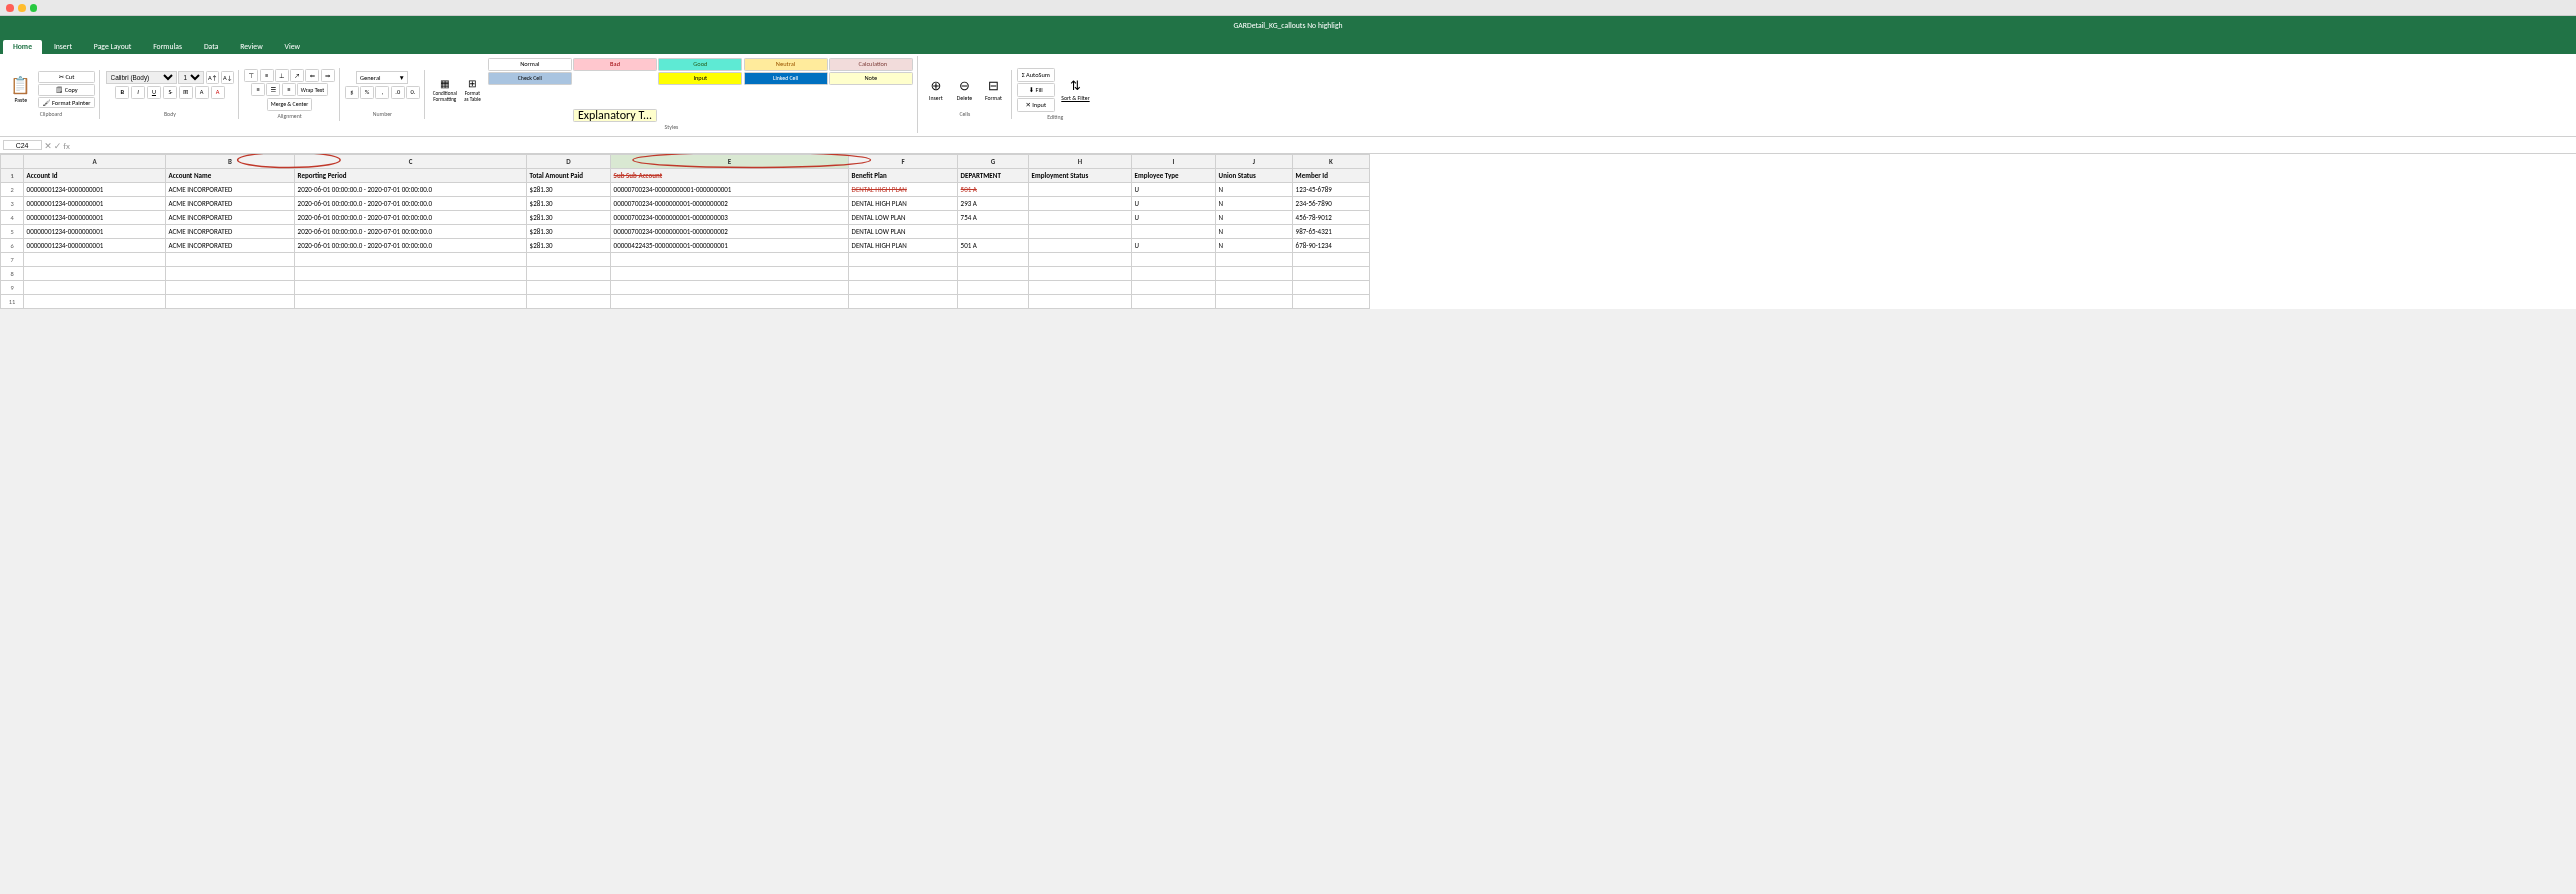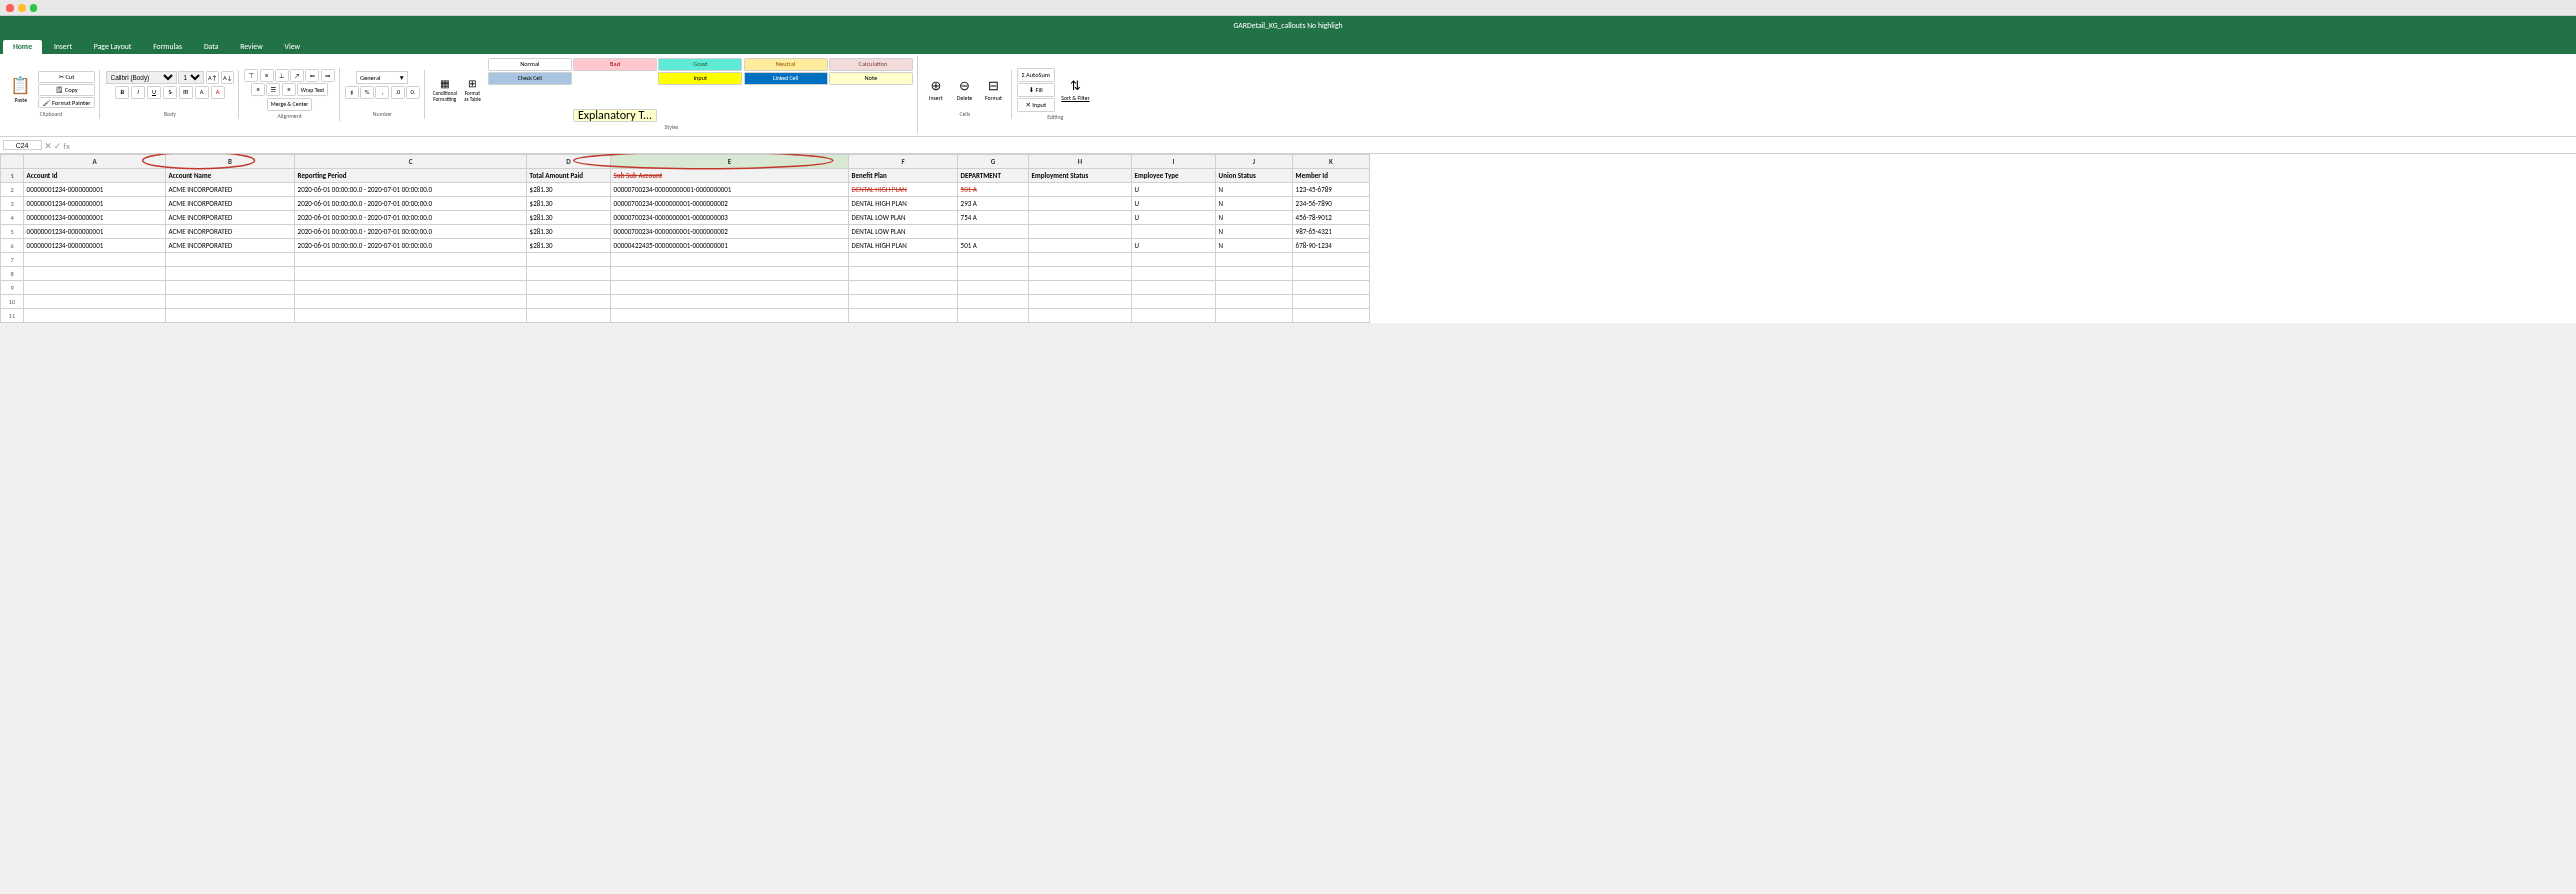--- a/index.html
+++ b/index.html
@@ -622,34 +622,20 @@
           <td></td>
           <td></td>
           <td></td>
           <td></td>
           <td></td>
           <td></td>
           <td></td>
           <td></td>
         </tr>
         <tr class="empty-row">
-          <td class="row-num">10</td>
-          <td></td>
-          <td></td>
-          <td></td>
-          <td></td>
-          <td></td>
-          <td></td>
-          <td></td>
-          <td></td>
-          <td></td>
-          <td></td>
-          <td></td>
-        </tr>
-        <tr class="empty-row">
           <td class="row-num">11</td>
           <td></td>
           <td></td>
           <td></td>
           <td></td>
           <td></td>
           <td></td>
           <td></td>
           <td></td>
           <td></td>

